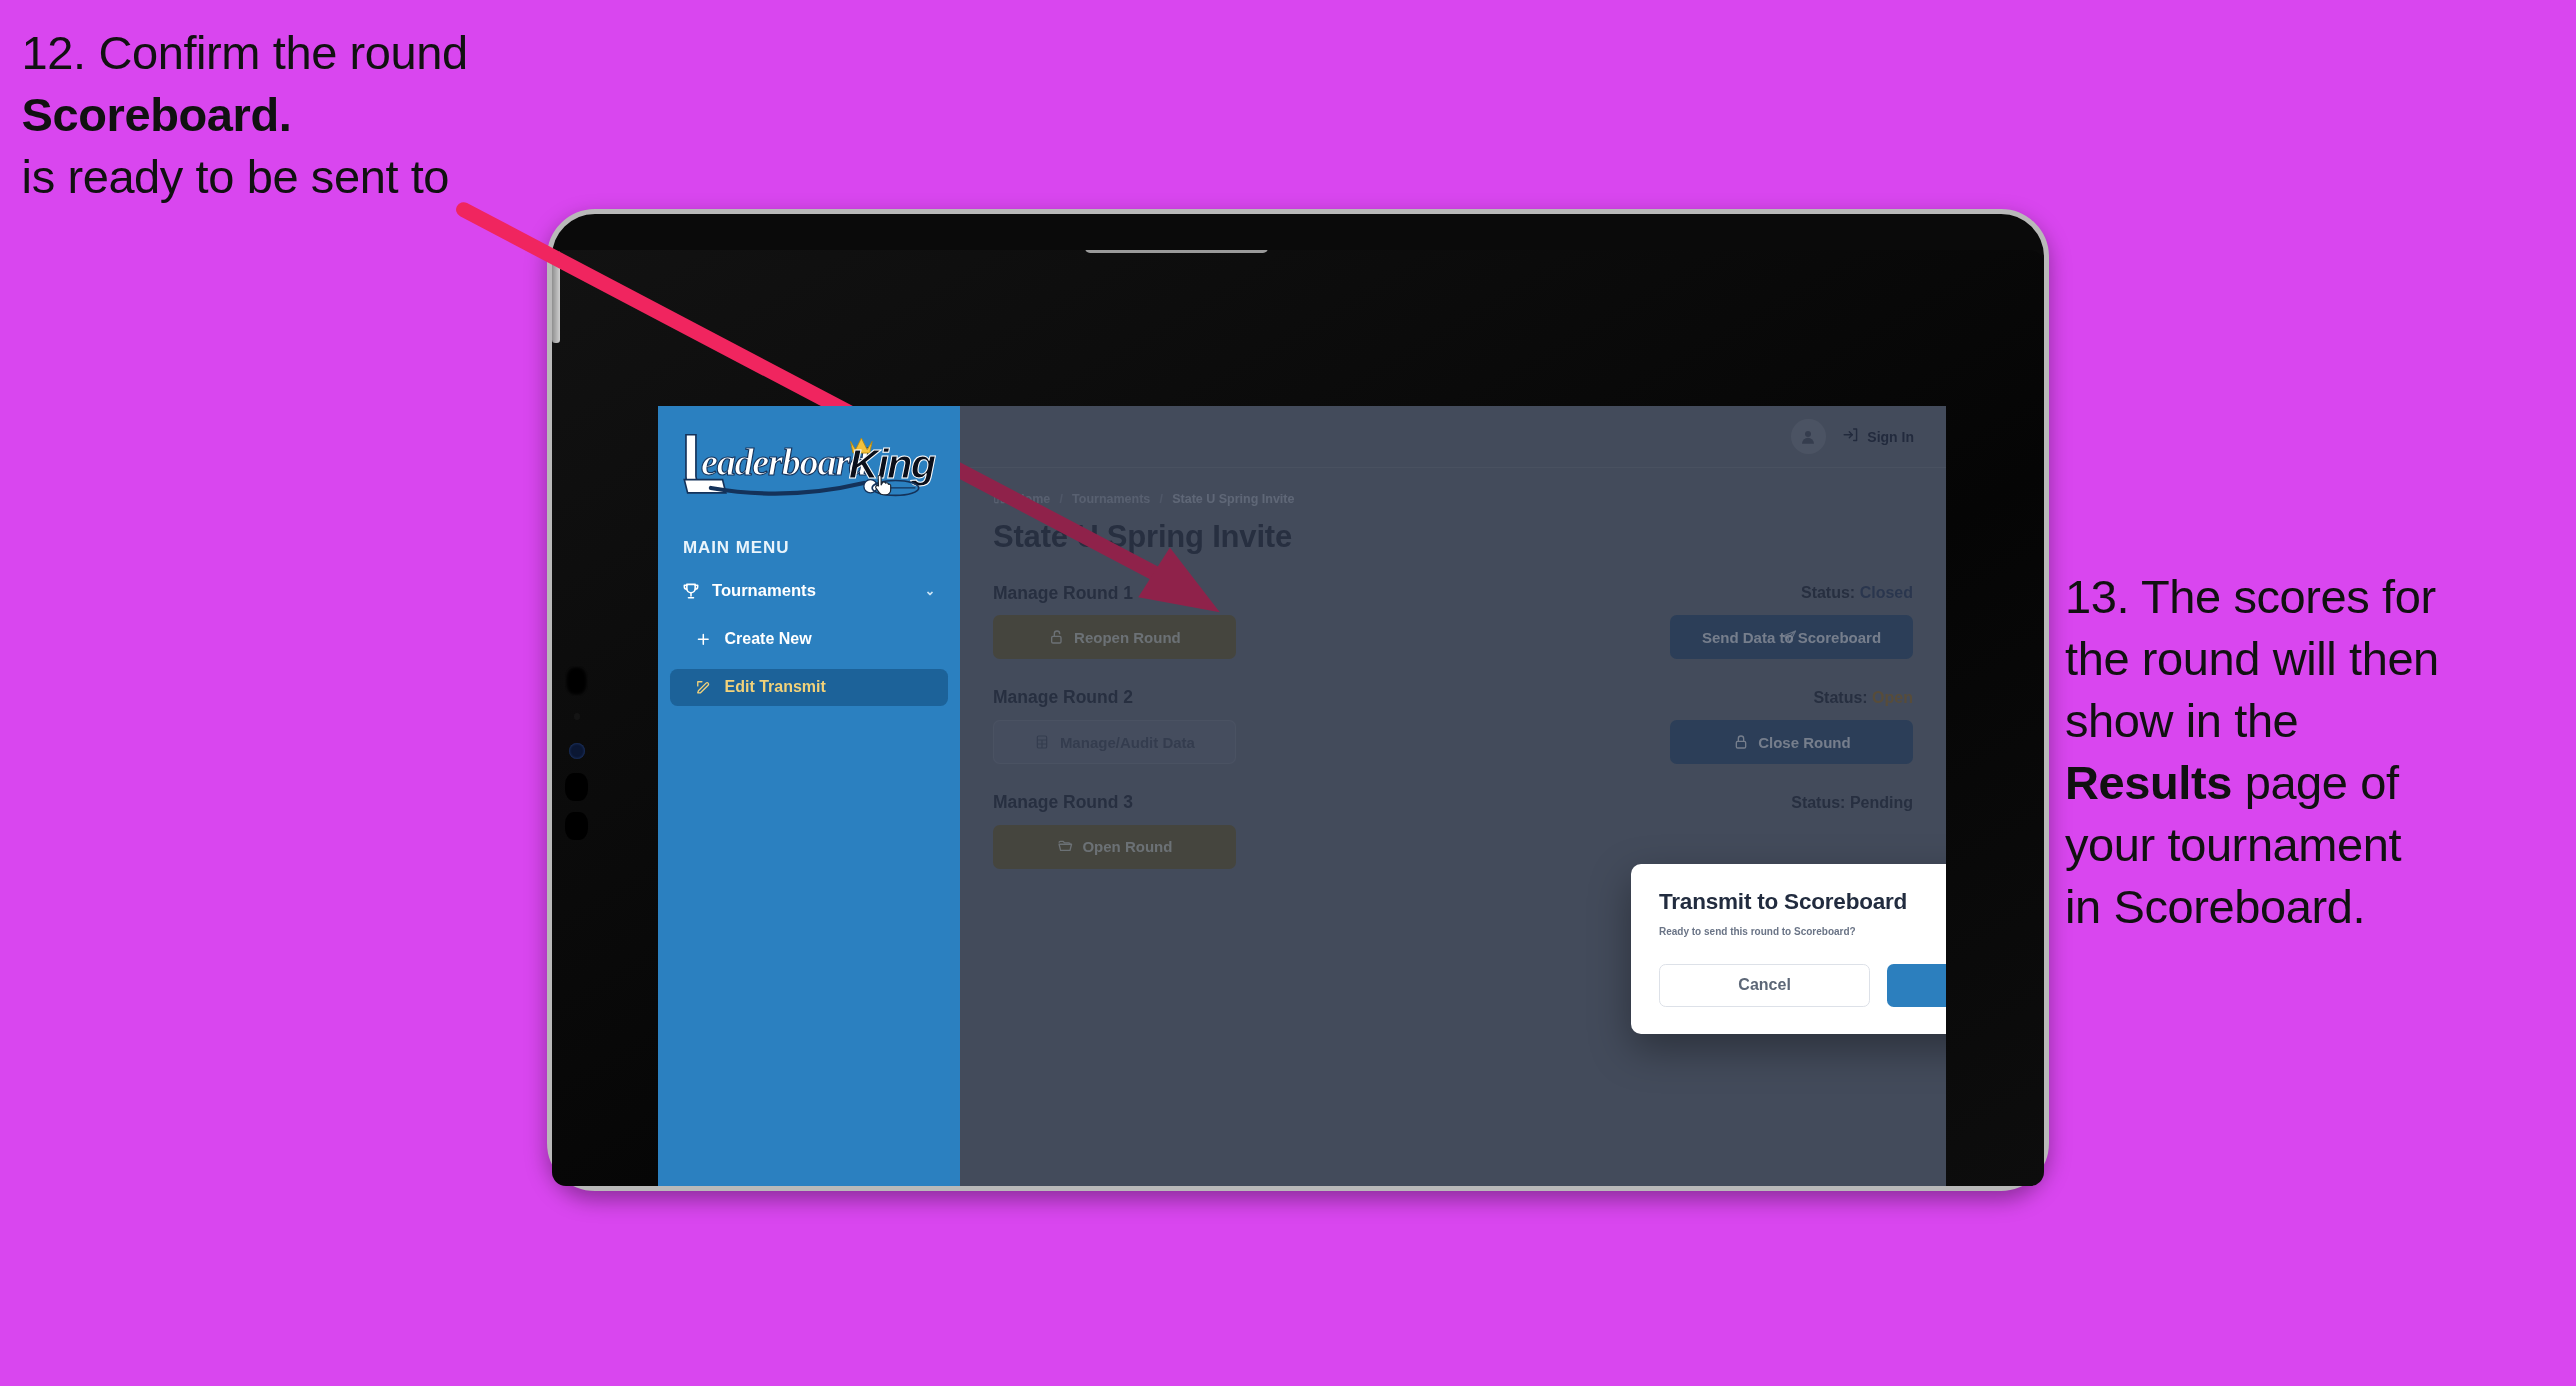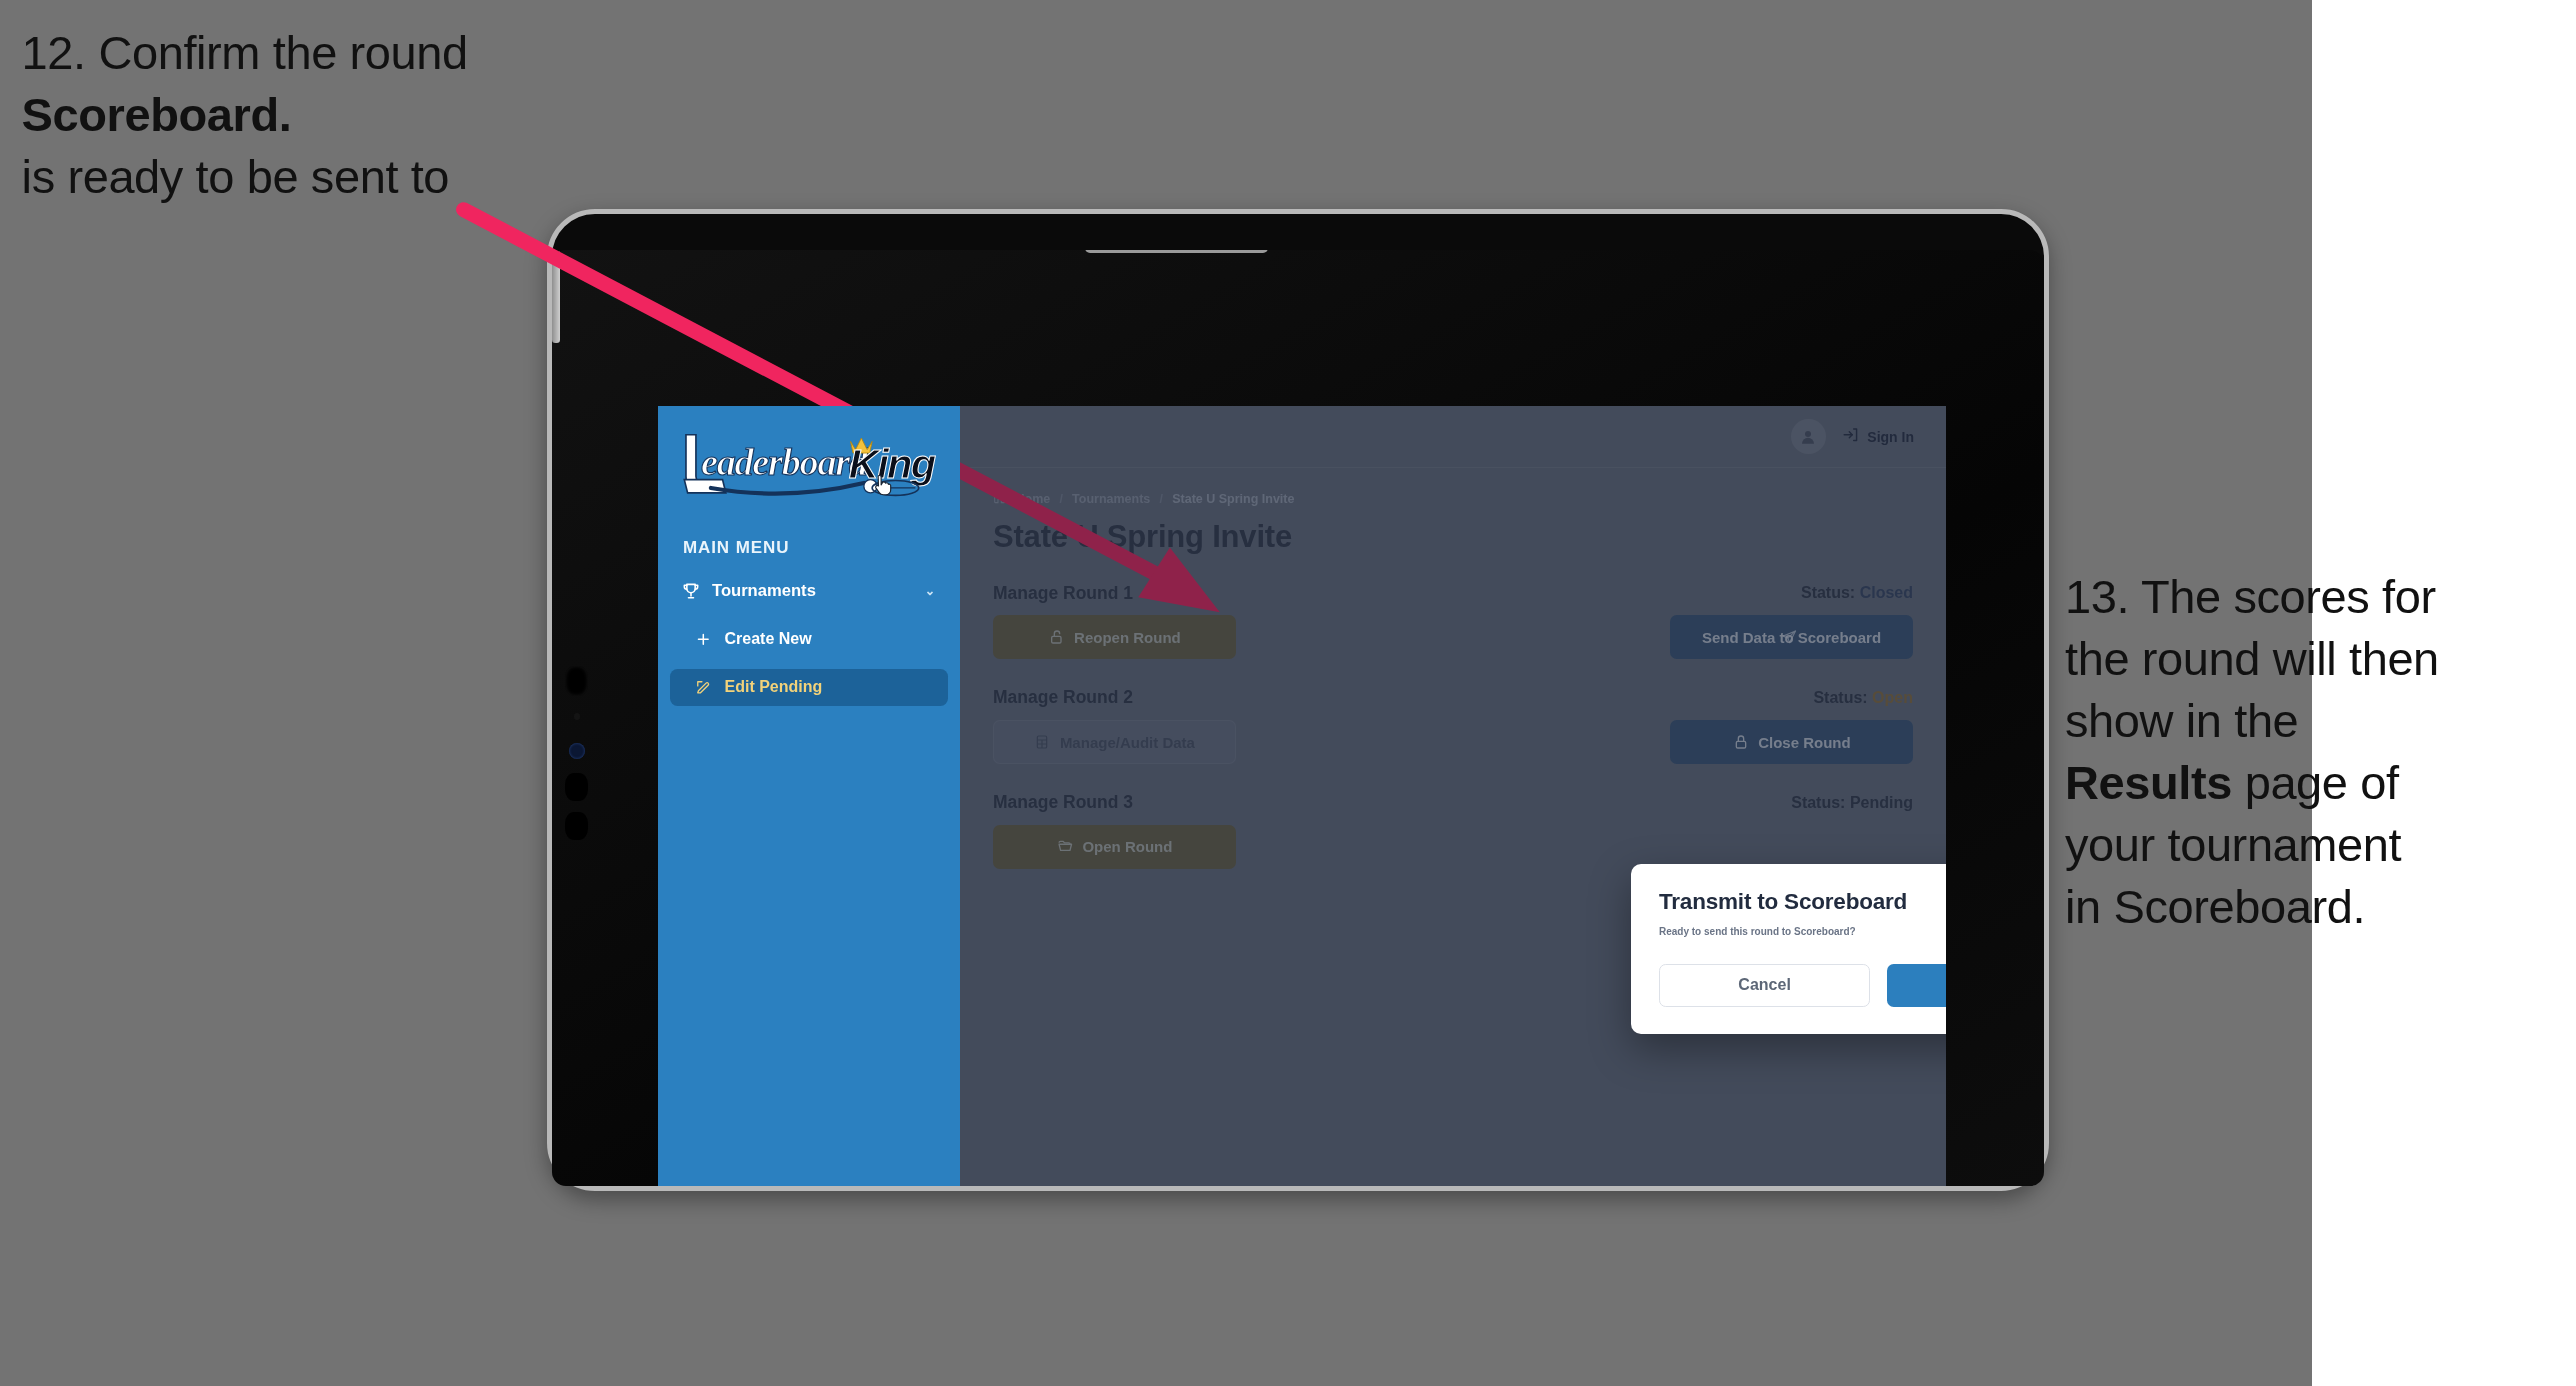--- a/index.html
+++ b/index.html
@@ -2,21 +2,21 @@
 <html style="font-size:13.3px"><head>
 <meta charset="utf-8">
 <style>
   * { box-sizing: border-box; margin: 0; padding: 0; }
   html, body {
     width: 2576px; height: 1386px;
     background: #ffffff;
     font-family: "Liberation Sans", sans-serif;
     overflow: hidden;
   }
-  #page { position: relative; width: 2312px; height: 1386px; background: #737373; }
+  #page { position: relative; width: 2576px; height: 1386px; background: #d946ef; }
 
   
   .callout {
     position: absolute;
     color: #111111;
     font-family: "Liberation Sans", sans-serif;
     font-weight: 400;
     letter-spacing: -0.4px;
   }
   #callout-left {
@@ -257,21 +257,21 @@
             <span>Create New</span>
           </div>
 
           <div class="nav-sub active">
             <span class="ico">
               <svg width="16.6" height="16.6" viewBox="0 0 24 24" fill="none" stroke="#f2d27a" stroke-width="1.9" stroke-linecap="round" stroke-linejoin="round">
                 <path d="M4 20h4L19 9a2.1 2.1 0 0 0-3-3L5 17Z"></path>
                   <path d="M4 10V4h6"></path>
               </svg>
             </span>
-            <span>Edit Pending</span>
+            <span>Edit Transmit</span>
             <span id="cursor-hand">
               <svg width="21.6" height="25" viewBox="0 0 26 30">
                 <path d="M8 3c1 0 1.8.8 1.8 1.8v9.4l1.6-2.6c.6-1 1.9-1.2 2.8-.6.5.3.8.8.9 1.3.6-.6 1.6-.8 2.4-.3.6.3 1 1 1 1.6.7-.4 1.6-.3 2.2.3.4.4.6.9.6 1.5v4.9c0 3.2-2.6 5.8-5.8 5.8h-3.1c-2 0-3.8-1-4.9-2.6L3.6 18c-.6-.9-.4-2.1.5-2.7.8-.6 1.9-.4 2.5.3l-.4-11.8C6.2 3.8 7 3 8 3Z" fill="#ffffff" stroke="#1b2533" stroke-width="1.4" stroke-linejoin="round"></path>
               </svg>
             </span>
           </div>
         </div>
 
         <div id="main">
           <div id="scrim"></div>

